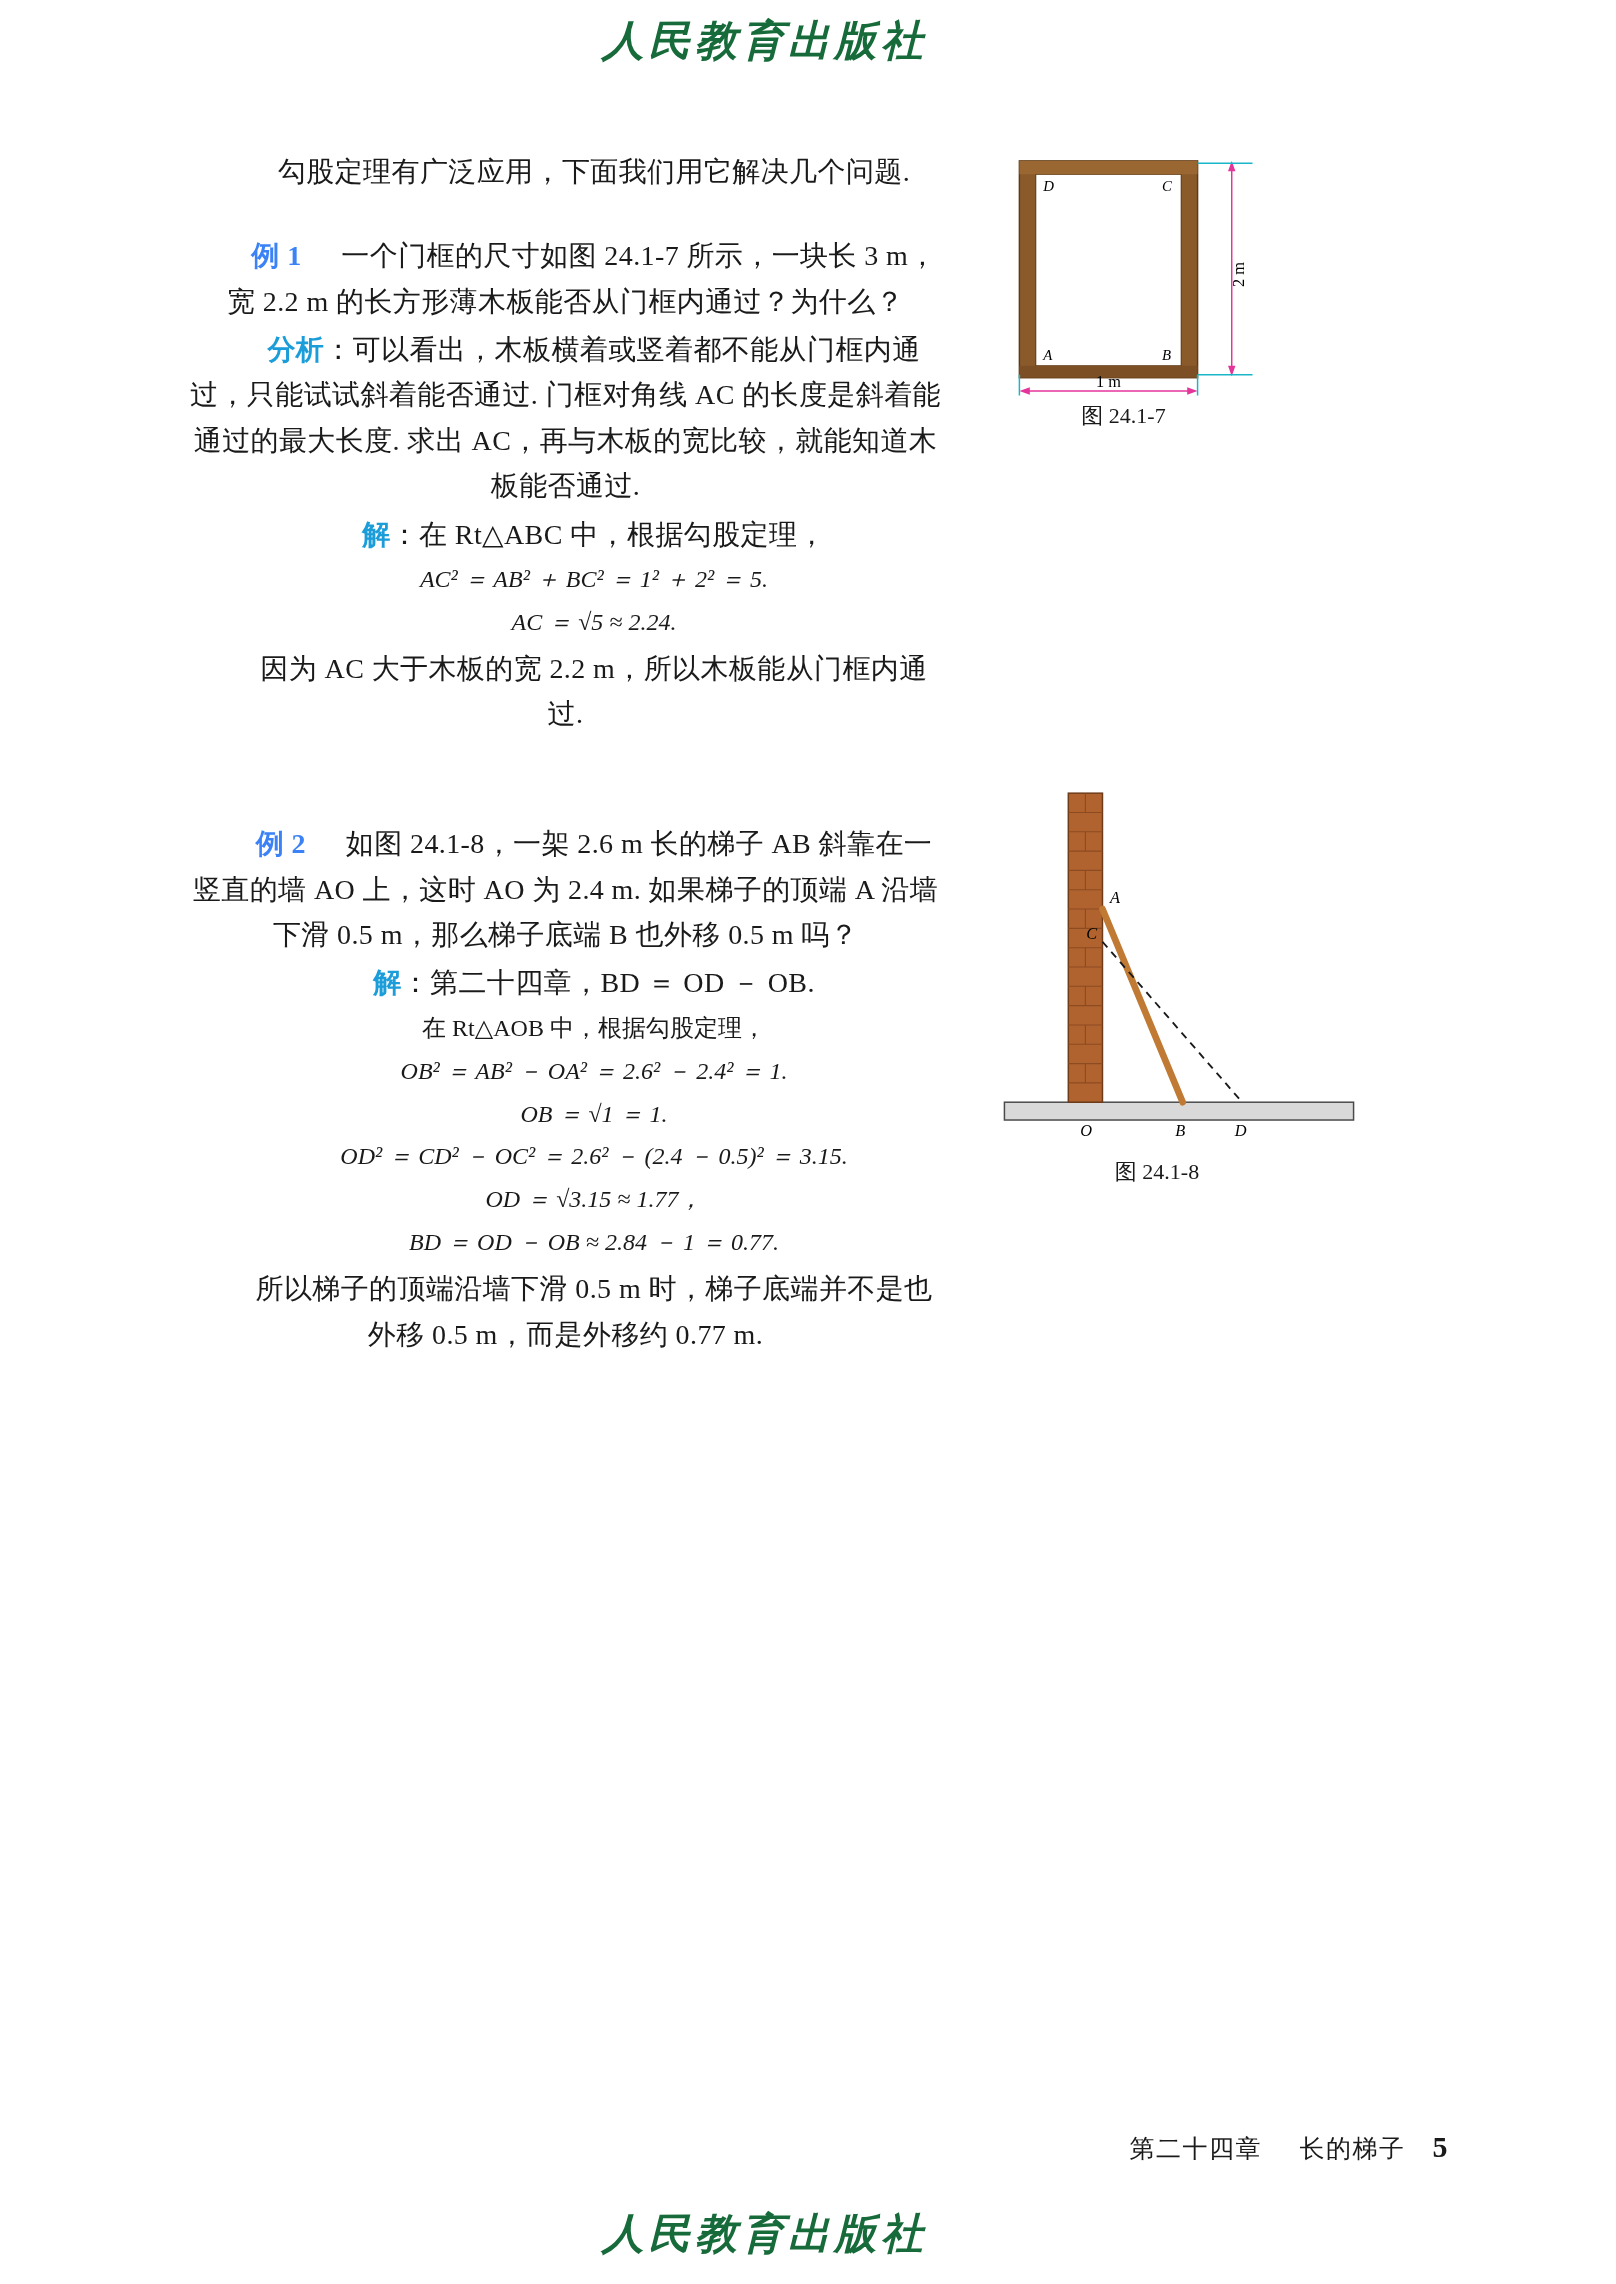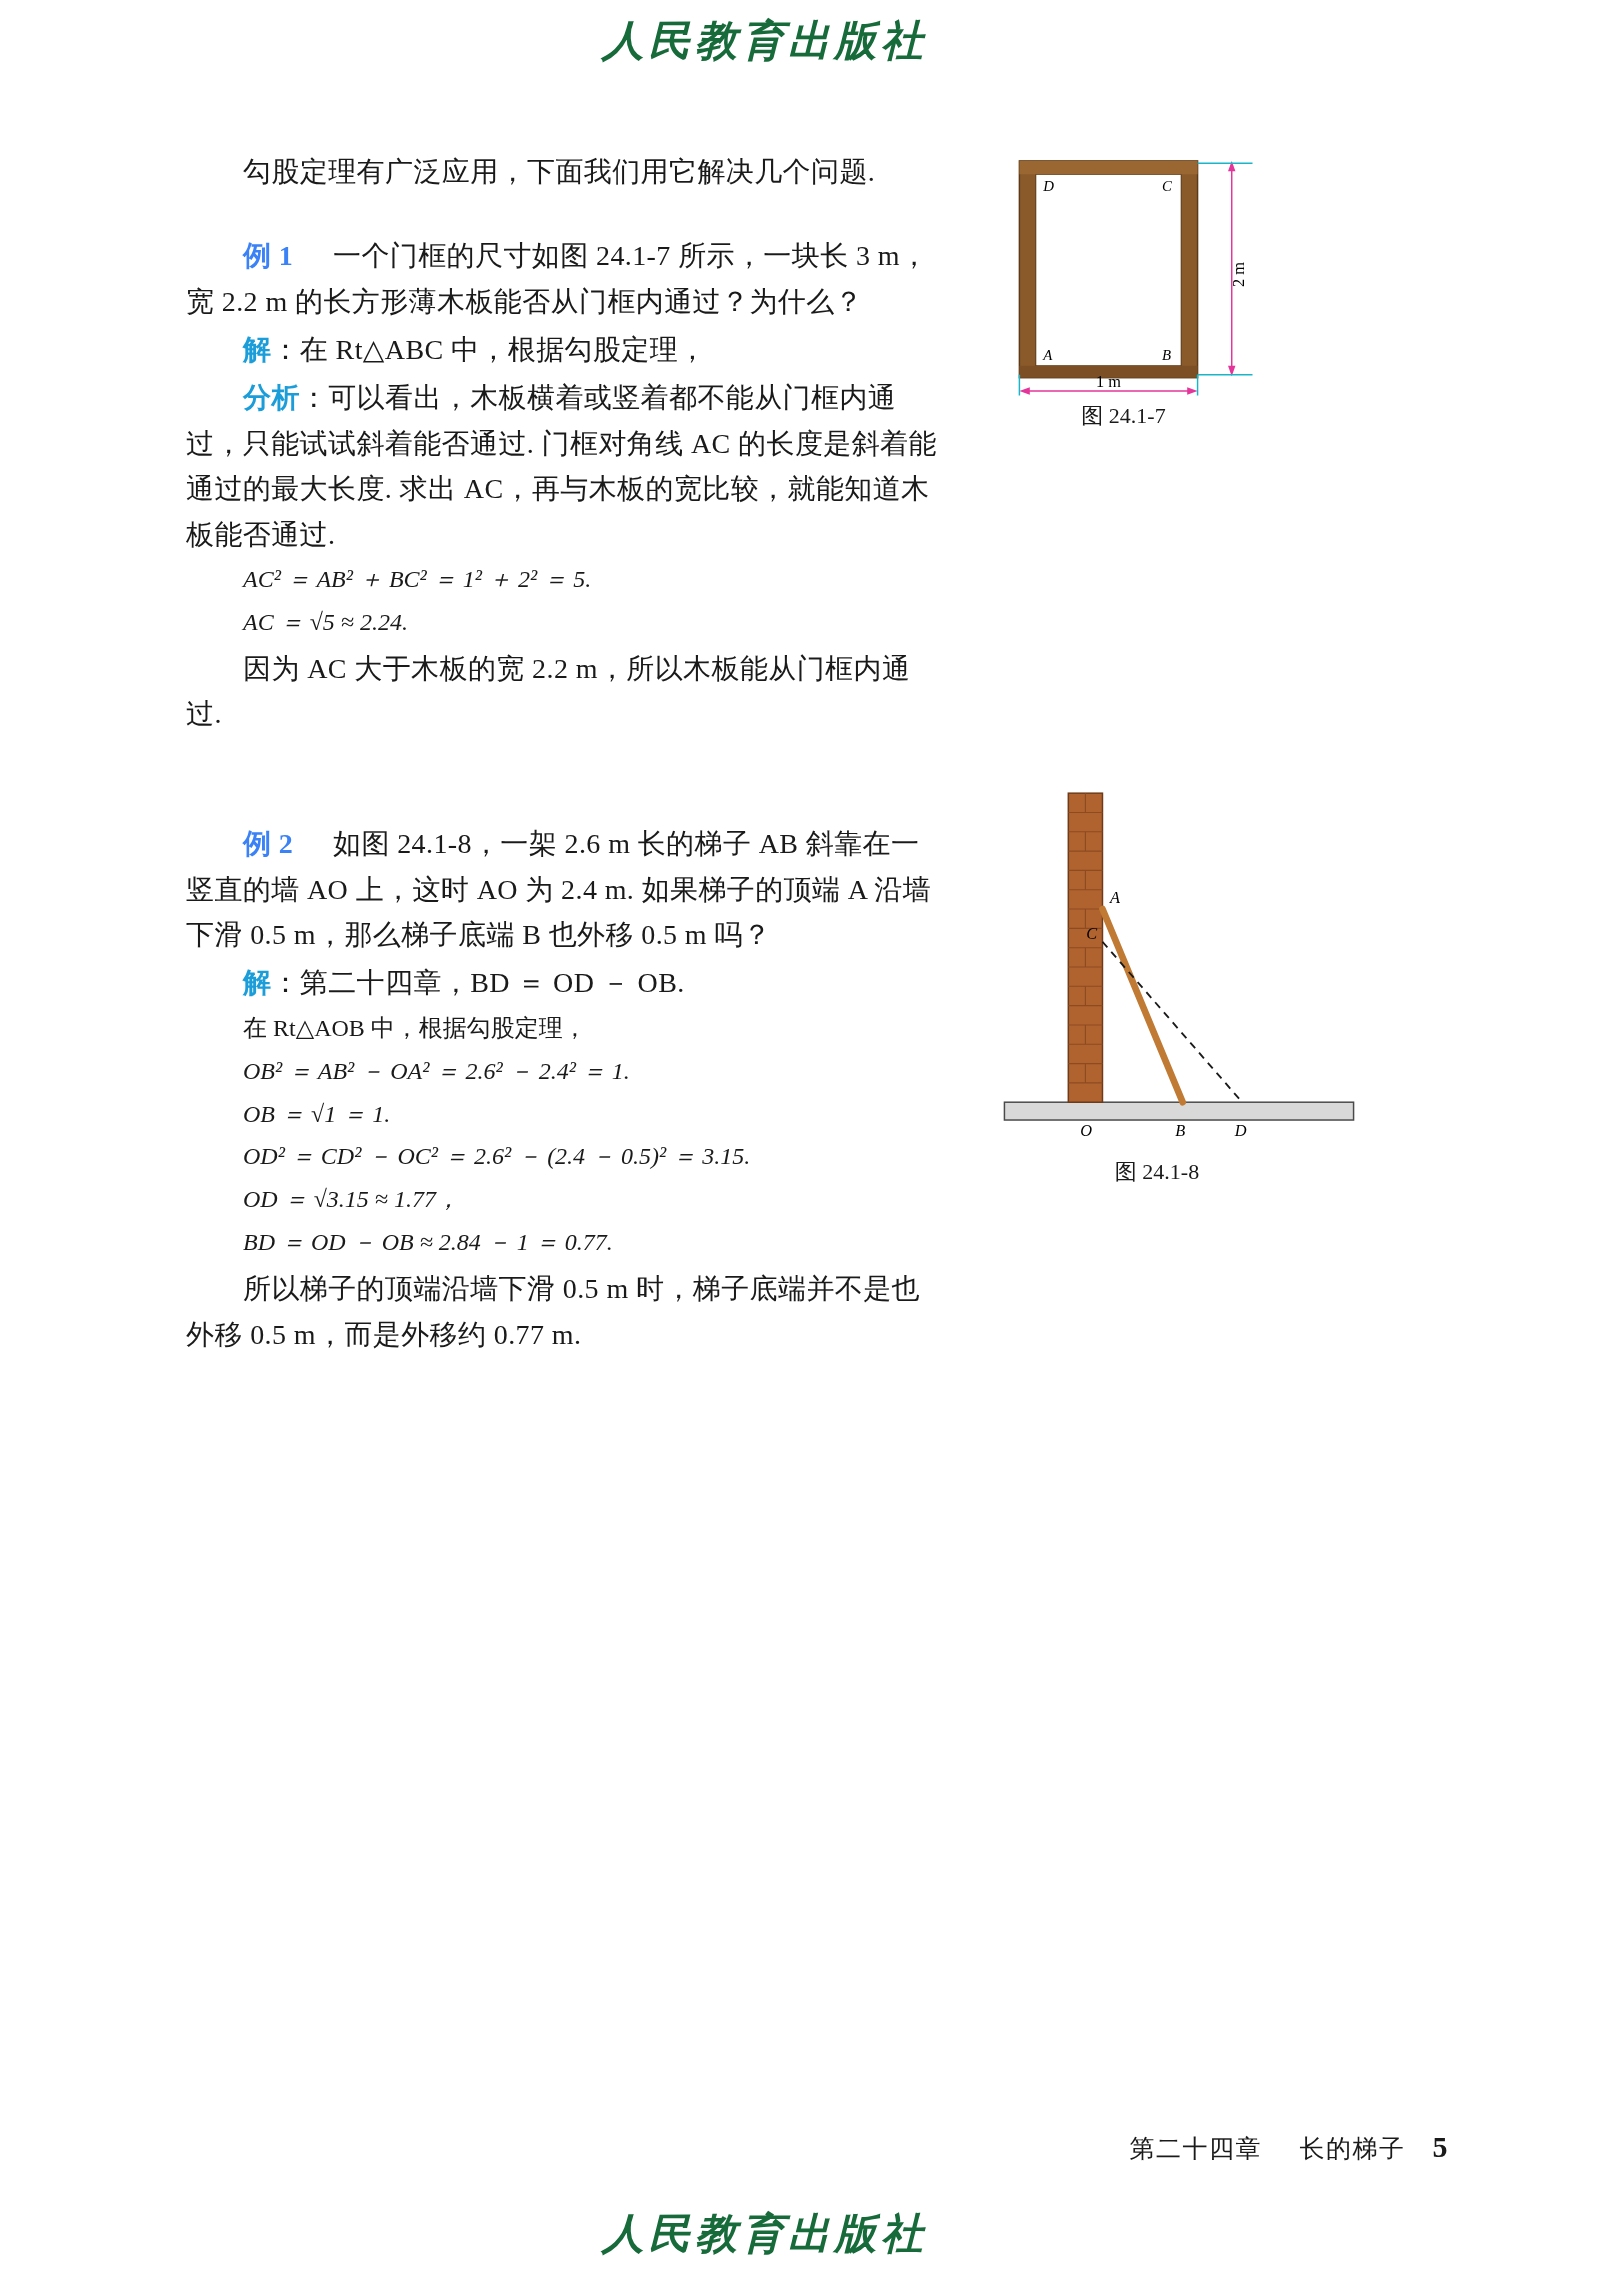--- a/index.html
+++ b/index.html
@@ -40,20 +40,21 @@
     top: 149px;
     width: 1264px;
   }
 
   
   .text-col {
     position: absolute;
     left: 0;
     top: 0;
     width: 759px;
+    text-align: center;
   }
 
   p.para {
     margin: 0 0 3px 0;
     font-size: 28px;
     line-height: 1.62;
     letter-spacing: 0.4px;
   }
   p.indent { text-indent: 57px; }
 
@@ -116,25 +117,25 @@
 
     <div style="height:36px;"></div>
 
     <p class="para indent">
       <span class="label-blue">例 1</span>
       <span style="display:inline-block;width:25px;"></span>
       <span>一个门框的尺寸如图 24.1-7 所示，一块长 3 m，宽 2.2 m 的长方形薄木板能否从门框内通过？为什么？</span>
     </p>
 
     <p class="para indent">
+      <span class="label-blue-sm">分析</span><span>：</span><span>可以看出，木板横着或竖着都不能从门框内通过，只能试试斜着能否通过. 门框对角线 AC 的长度是斜着能通过的最大长度. 求出 AC，再与木板的宽比较，就能知道木板能否通过.</span>
+    </p>
+
+    <p class="para indent">
       <span class="label-blue-sm">解</span><span>：</span><span>在 Rt△ABC 中，根据勾股定理，</span>
-    </p>
-
-    <p class="para indent">
-      <span class="label-blue-sm">分析</span><span>：</span><span>可以看出，木板横着或竖着都不能从门框内通过，只能试试斜着能否通过. 门框对角线 AC 的长度是斜着能通过的最大长度. 求出 AC，再与木板的宽比较，就能知道木板能否通过.</span>
     </p>
 
     <p class="mline math">AC² ＝ AB² ＋ BC² ＝ 1² ＋ 2² ＝ 5.</p>
 
     <p class="mline math">AC ＝ √5 ≈ 2.24.</p>
 
     <p class="para indent">因为 AC 大于木板的宽 2.2 m，所以木板能从门框内通过.</p>
 
     <div style="height:82px;"></div>
 

